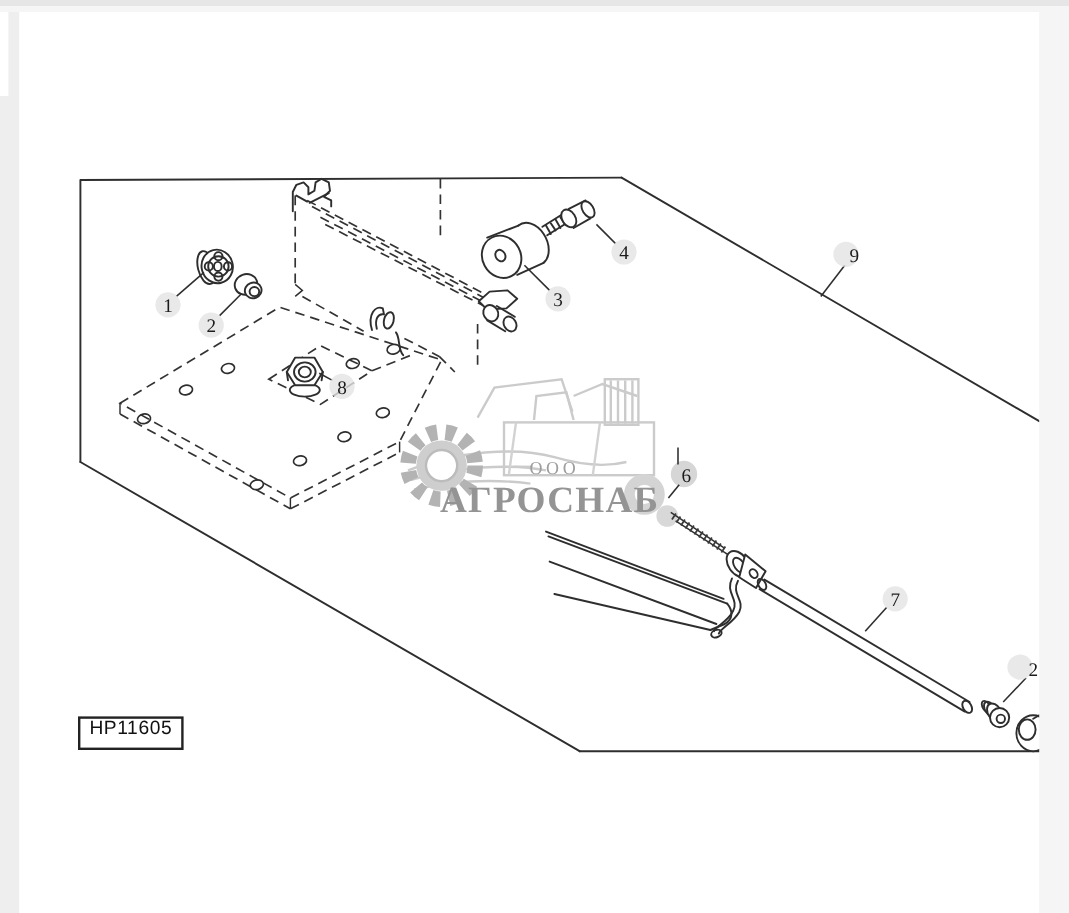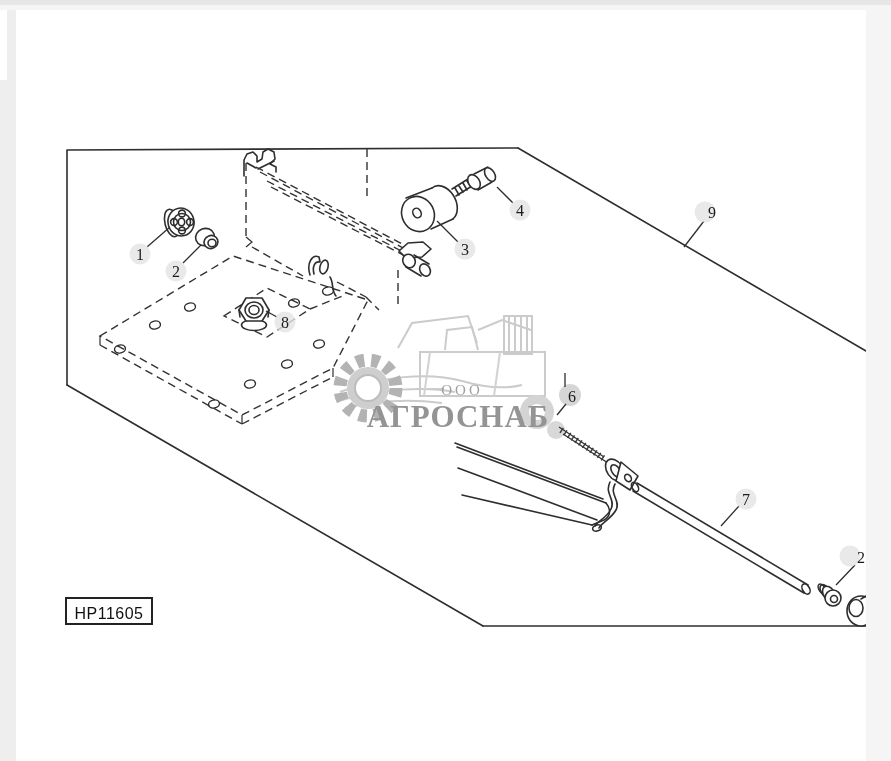--- a/index.html
+++ b/index.html
@@ -7,21 +7,21 @@
   .stage{position:absolute;left:0;top:0;width:891px;height:761px;}
   svg{position:absolute;left:0;top:0;}
   
   .strip-top{position:absolute;left:0;top:0;width:891px;height:5px;background:#e6e6e6;z-index:5;}
   .strip-top2{position:absolute;left:0;top:5px;width:891px;height:5px;background:#f5f5f5;z-index:5;}
   .strip-left{position:absolute;left:0;top:10px;width:16px;height:751px;background:#eeeeee;z-index:5;}
   .tab-white{position:absolute;left:0;top:10px;width:7px;height:70px;background:#ffffff;z-index:6;}
   .strip-right{position:absolute;left:866px;top:10px;width:25px;height:751px;background:#f5f5f5;z-index:5;}
   
   .drawing-no{position:absolute;left:65px;top:597px;width:84px;height:24px;border:2px solid #222;
-              display:flex;align-items:flex-end;justify-content:center;font-size:16px;color:#111;
+              display:flex;align-items:flex-start;justify-content:center;font-size:16px;color:#111;
               letter-spacing:.5px;background:#fff;z-index:4;}
   
   .wm-ooo{font-family:"Liberation Serif",serif;font-size:15px;fill:#9e9e9e;letter-spacing:3px;}
   .wm-name{font-family:"Liberation Serif",serif;font-size:31px;font-weight:bold;fill:#949494;letter-spacing:1px;}
   .callout-num{font-family:"Liberation Serif",serif;font-size:16px;fill:#1c1c1c;}
   .ln{stroke:#2e2e2e;stroke-width:1.6;fill:none;stroke-linecap:round;stroke-linejoin:round;}
   .lnthin{stroke:#2e2e2e;stroke-width:1.2;fill:none;}
   .dash{stroke:#333;stroke-width:1.4;fill:none;stroke-dasharray:8 5;stroke-linecap:butt;}
   .leader{stroke:#2e2e2e;stroke-width:1.3;fill:none;}
   .cc{fill:#e3e3e3;opacity:.8;}

